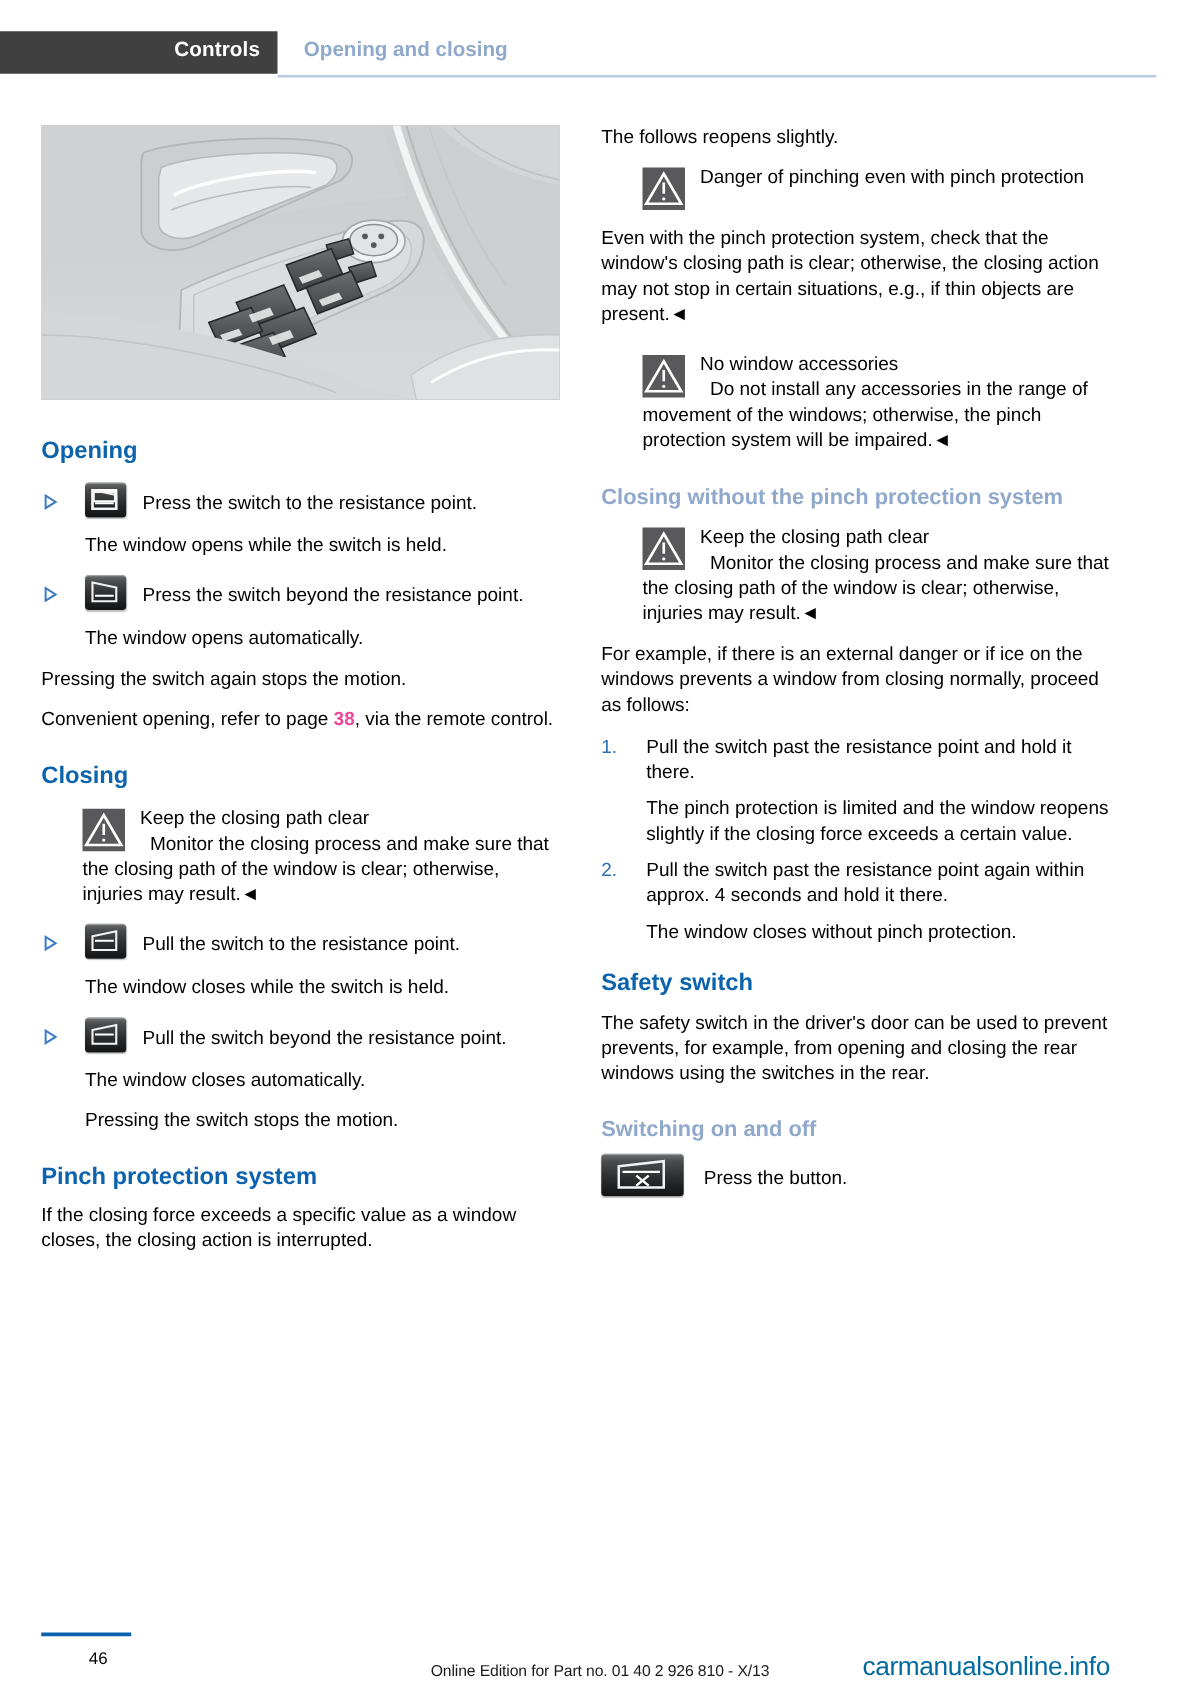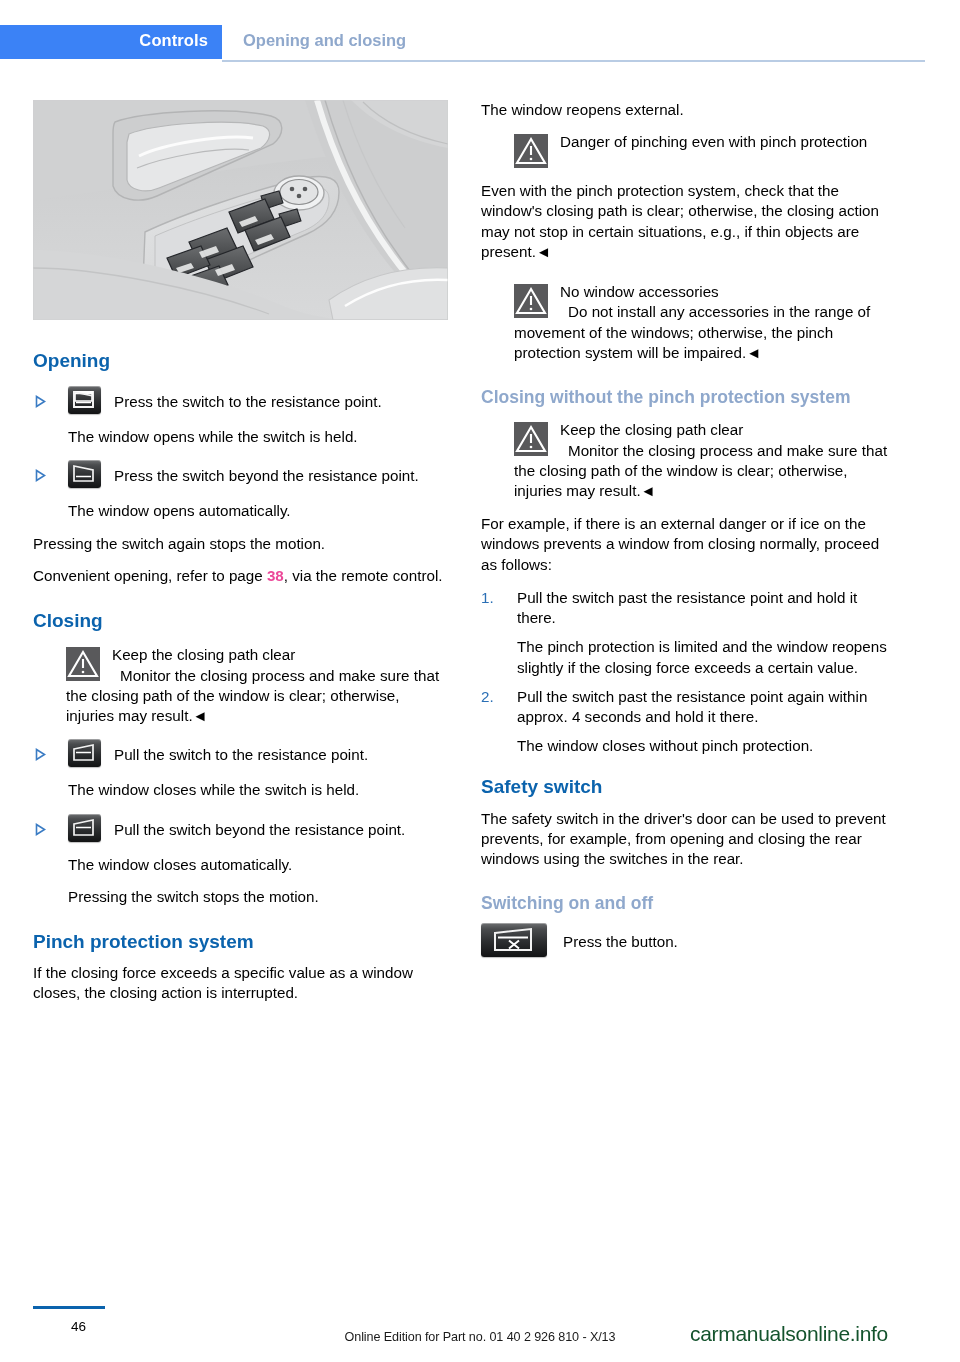--- a/index.html
+++ b/index.html
@@ -23,21 +23,21 @@
     top: 25px;
     width: 960px;
     height: 34px;
   }
   .header-tab {
     position: absolute;
     left: 0;
     top: 0;
     width: 222px;
     height: 34px;
-    background: #3b82f6;
+    background: #404040;
     box-sizing: border-box;
     text-align: right;
     padding: 6px 14px 0 0;
   }
   .header-tab-label {
     color: #ffffff;
     font-size: 16.5px;
     font-weight: bold;
     letter-spacing: 0.1px;
   }
@@ -205,21 +205,21 @@
     text-align: center;
     font-size: 12.6px;
     color: #1a1a1a;
     letter-spacing: -0.1px;
   }
   .watermark {
     position: absolute;
     left: 690px;
     top: 1322px;
     font-size: 21px;
-    color: #14532d;
+    color: #0369a1;
     letter-spacing: -0.3px;
   }
 </style>
 </head>
 <body>
 
 <div class="header">
   <div class="header-tab">
     <span class="header-tab-label">Controls</span>
   </div>
@@ -393,21 +393,21 @@
   </div>
   <p style="margin-left:35px">The window closes automatically.</p>
   <p style="margin-left:35px">Pressing the switch stops the motion.</p>
 
   <h2 class="h2">Pinch protection system</h2>
   <p>If the closing force exceeds a specific value as a window closes, the closing action is interrupted.</p>
 </div>
 
 <div class="col col-right">
 
-  <p class="tight">The window reopens external.</p>
+  <p class="tight">The follows reopens slightly.</p>
 
   <div class="warn">
     <span class="warn-icon">
       <svg width="34" height="34" viewBox="0 0 34 34">
         <path d="M17,5 L31,29 L3,29 Z" fill="none" stroke="#ffffff" stroke-width="2.1"></path>
         <path d="M17,12 L17,21" stroke="#ffffff" stroke-width="2.1"></path>
         <circle cx="17" cy="25" r="1.3" fill="#ffffff"></circle>
       </svg>
     </span>
     <span class="warn-title">Danger of pinching even with pinch protection</span>

